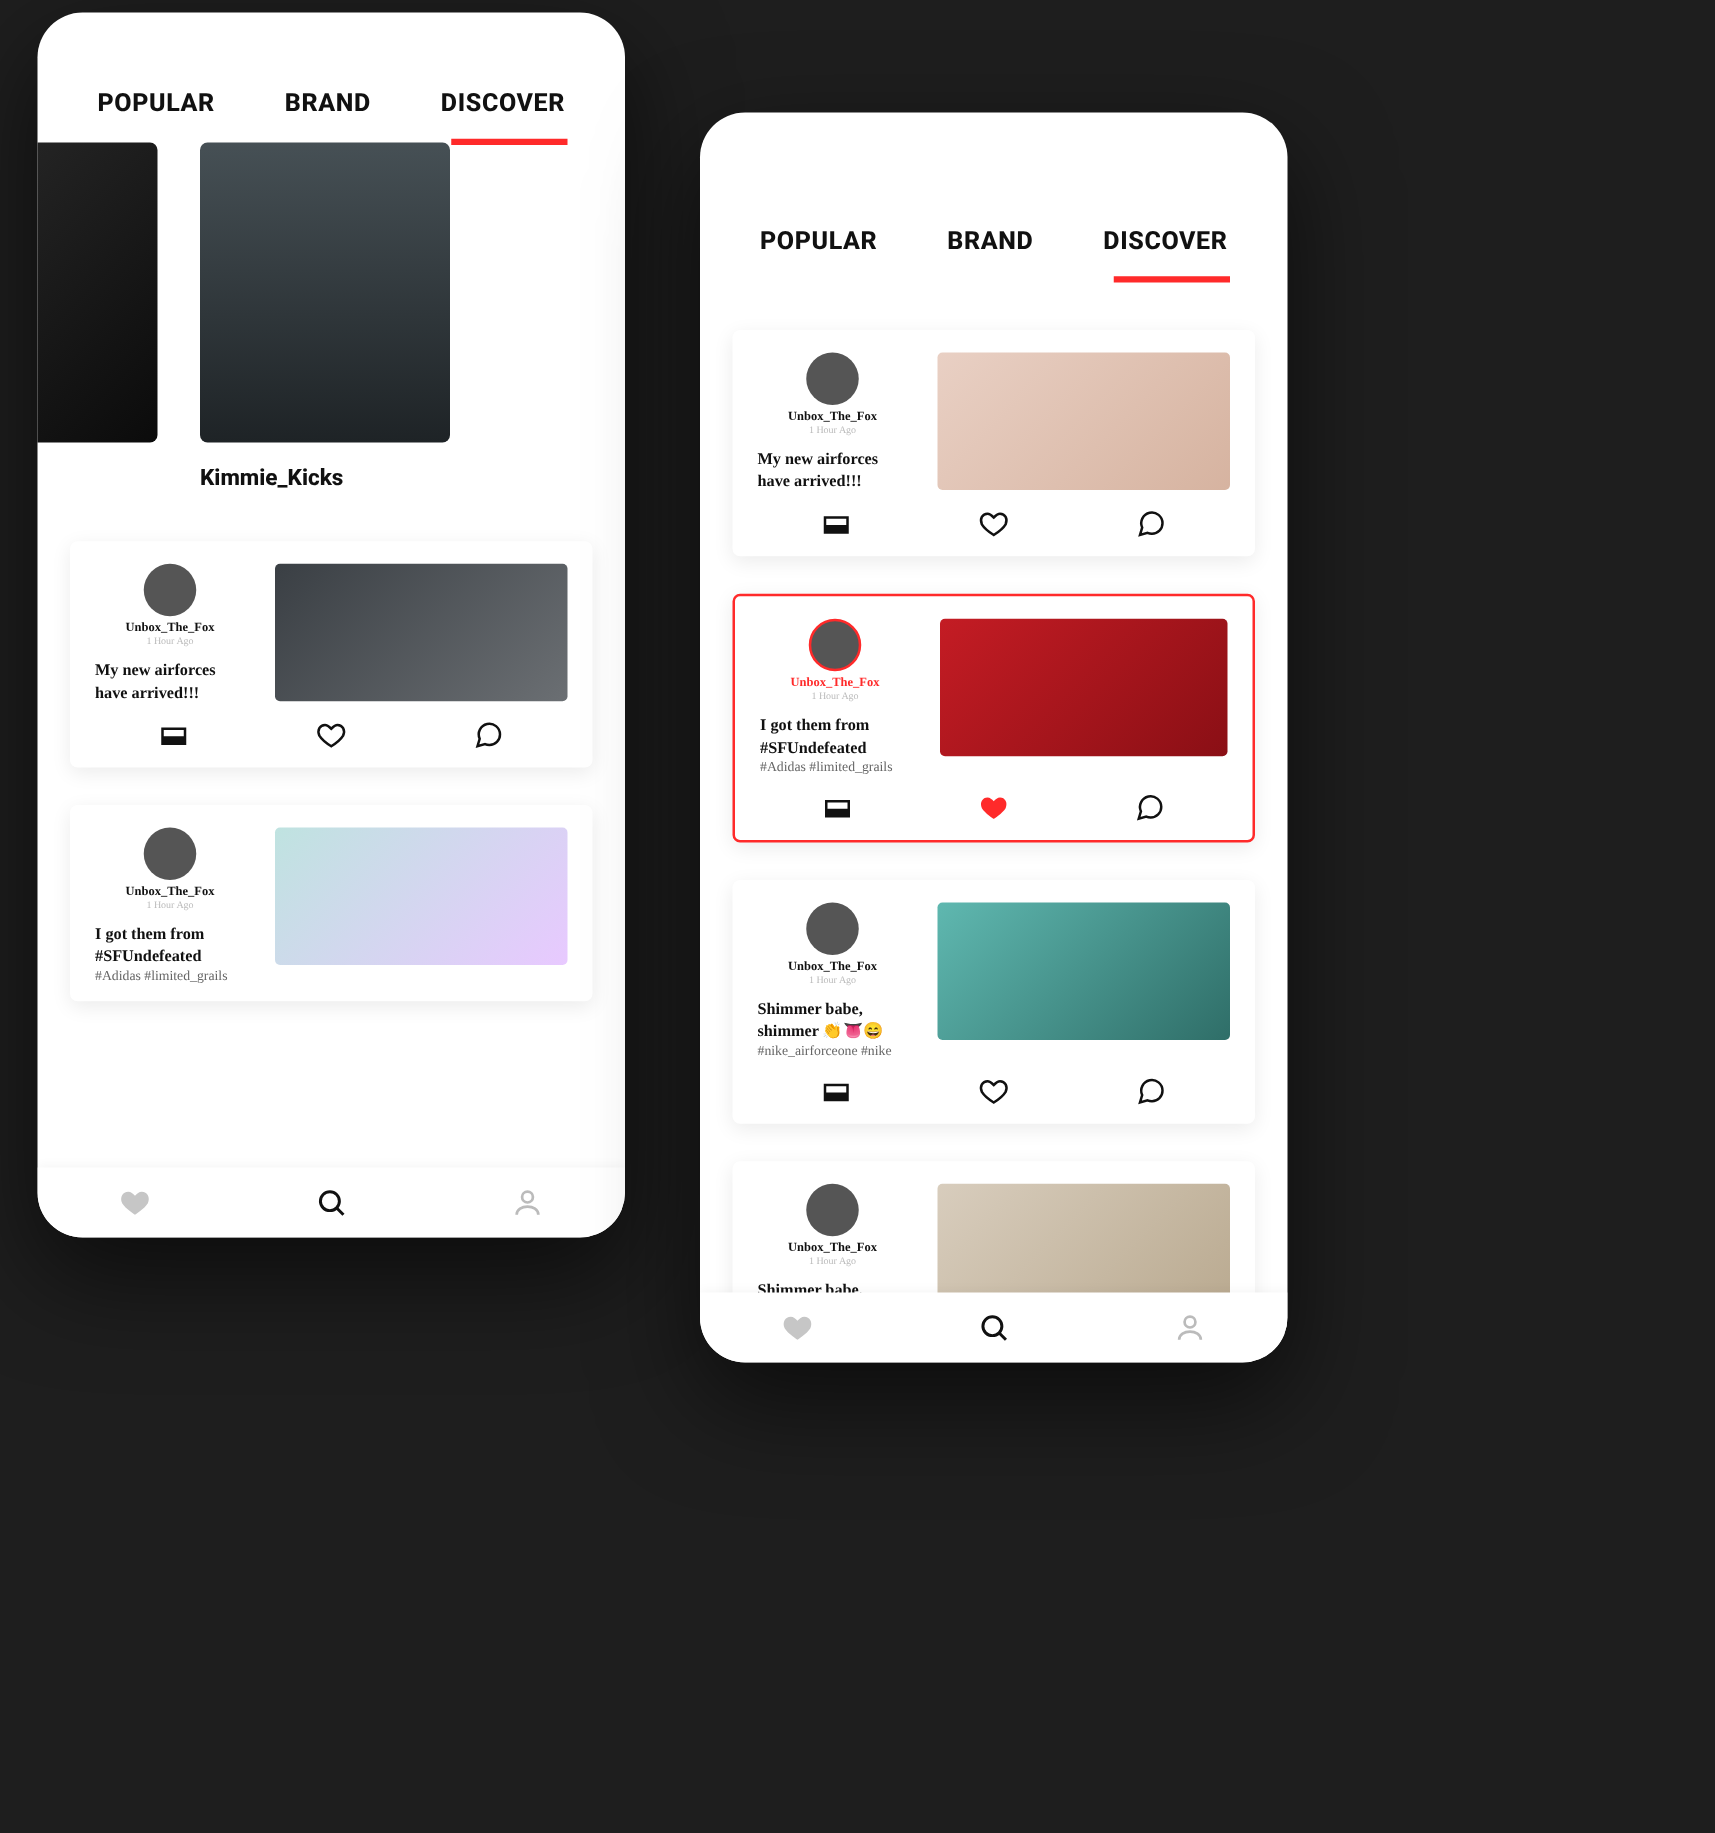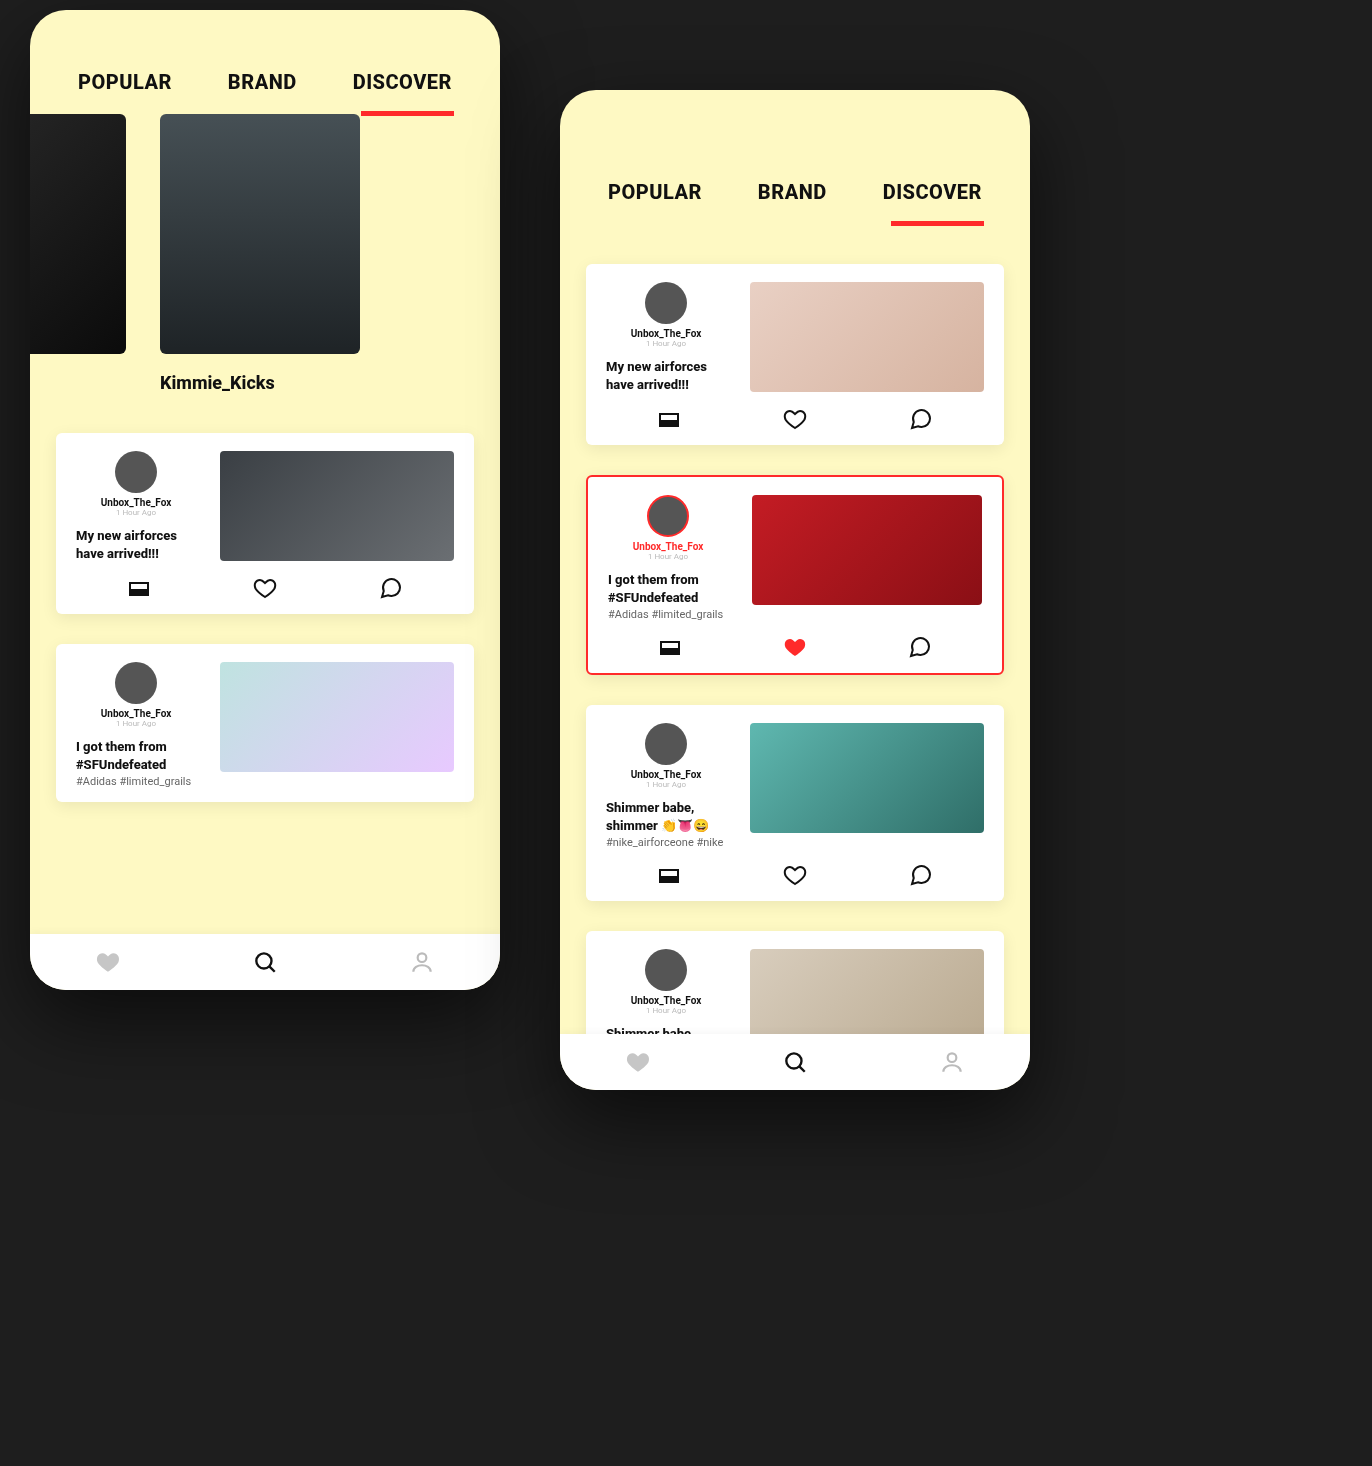--- a/index.html
+++ b/index.html
@@ -6,21 +6,21 @@
   body {
     background: #1e1e1e;
     font-family: -apple-system, BlinkMacSystemFont, "Segoe UI", Roboto, Helvetica, Arial, sans-serif;
     width: 1372px;
     height: 1466px;
     position: relative;
     overflow: hidden;
   }
   .phone {
     position: absolute;
-    background: #fef9c3;
+    background: #ffffff;
     border-radius: 36px;
     box-shadow: 0 30px 80px rgba(0,0,0,0.6);
     overflow: hidden;
     display: flex;
     flex-direction: column;
   }
   .phone-left {
     left: 30px;
     top: 10px;
     width: 470px;
@@ -111,20 +111,21 @@
     padding: 18px 20px 14px 20px;
     display: flex;
     flex-direction: column;
   }
   .post.selected {
     border: 2px solid #ff2a2a;
   }
   .post-top {
     display: flex;
     gap: 24px;
+    font-family: Liberation Serif, serif;
   }
   .post-left {
     width: 120px;
     flex-shrink: 0;
     display: flex;
     flex-direction: column;
     align-items: flex-start;
   }
   .avatar-wrap { align-self: center; }
   .avatar {

